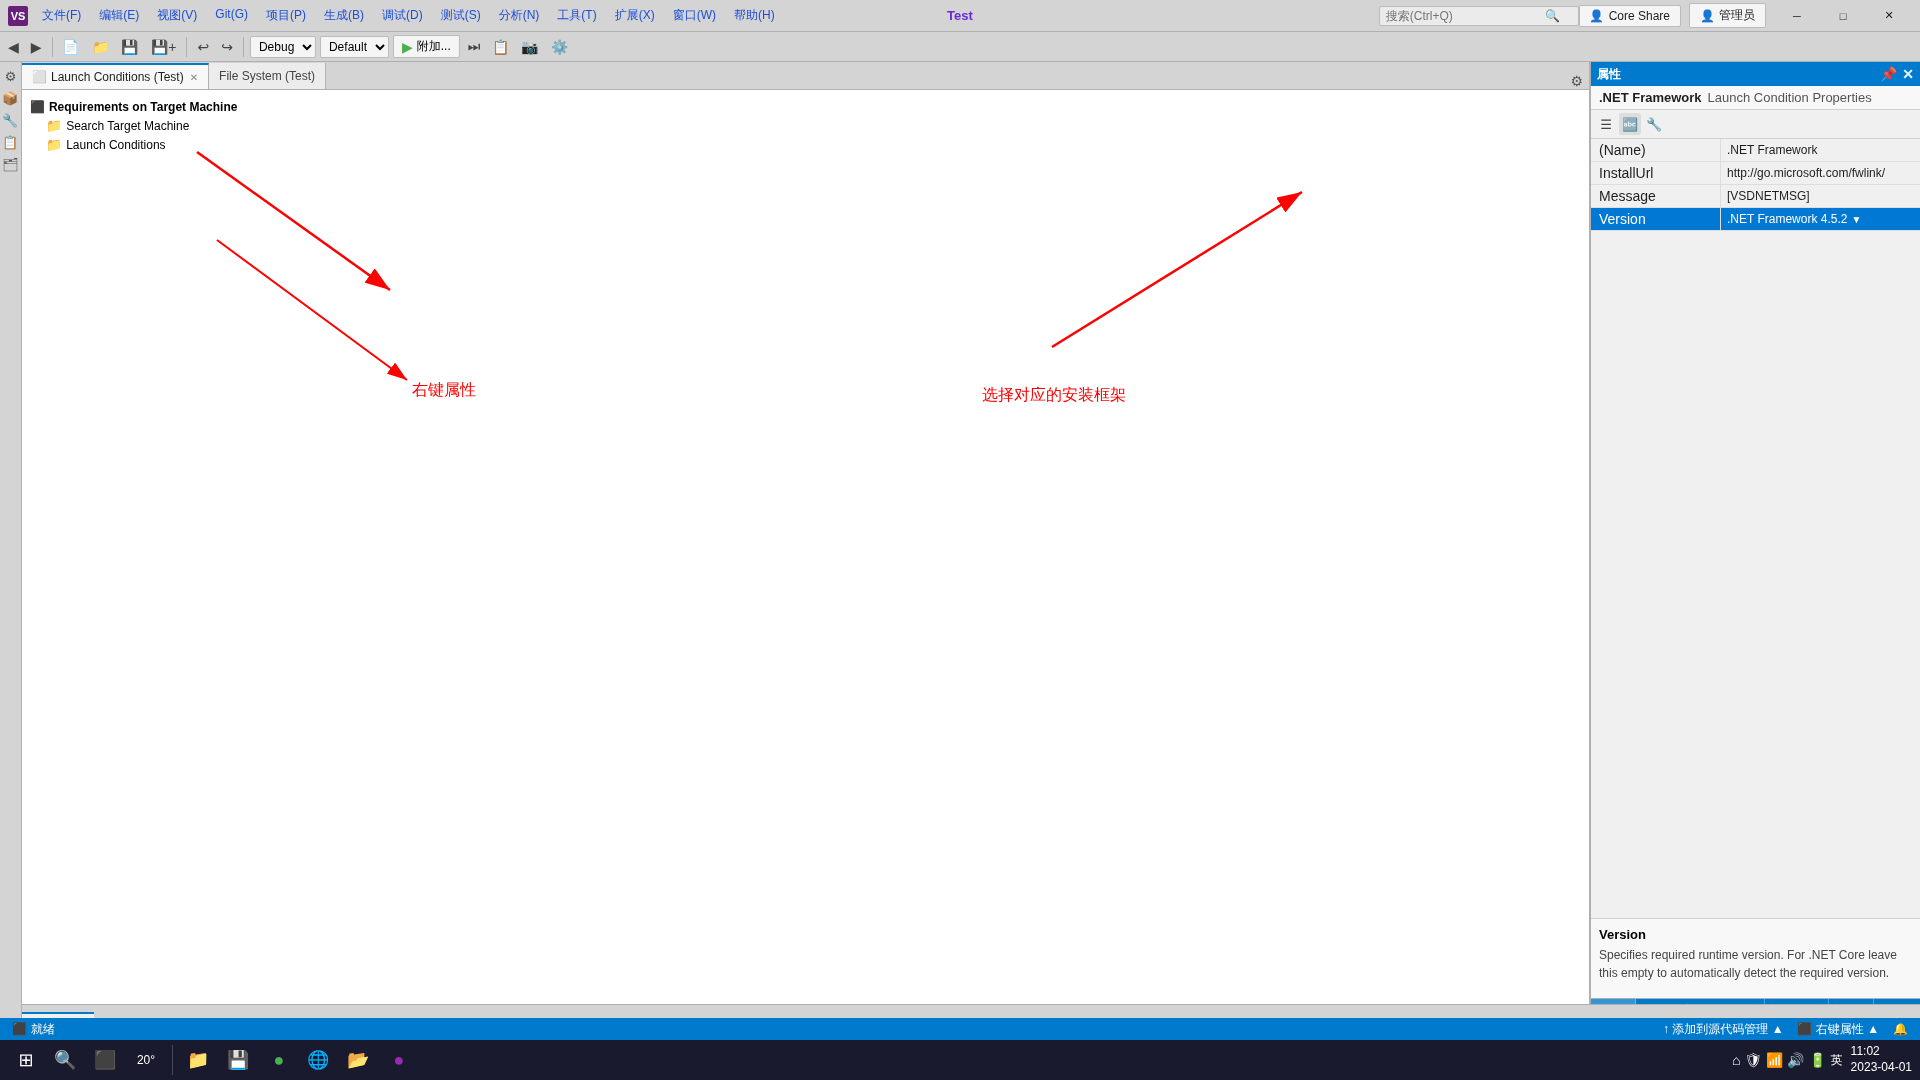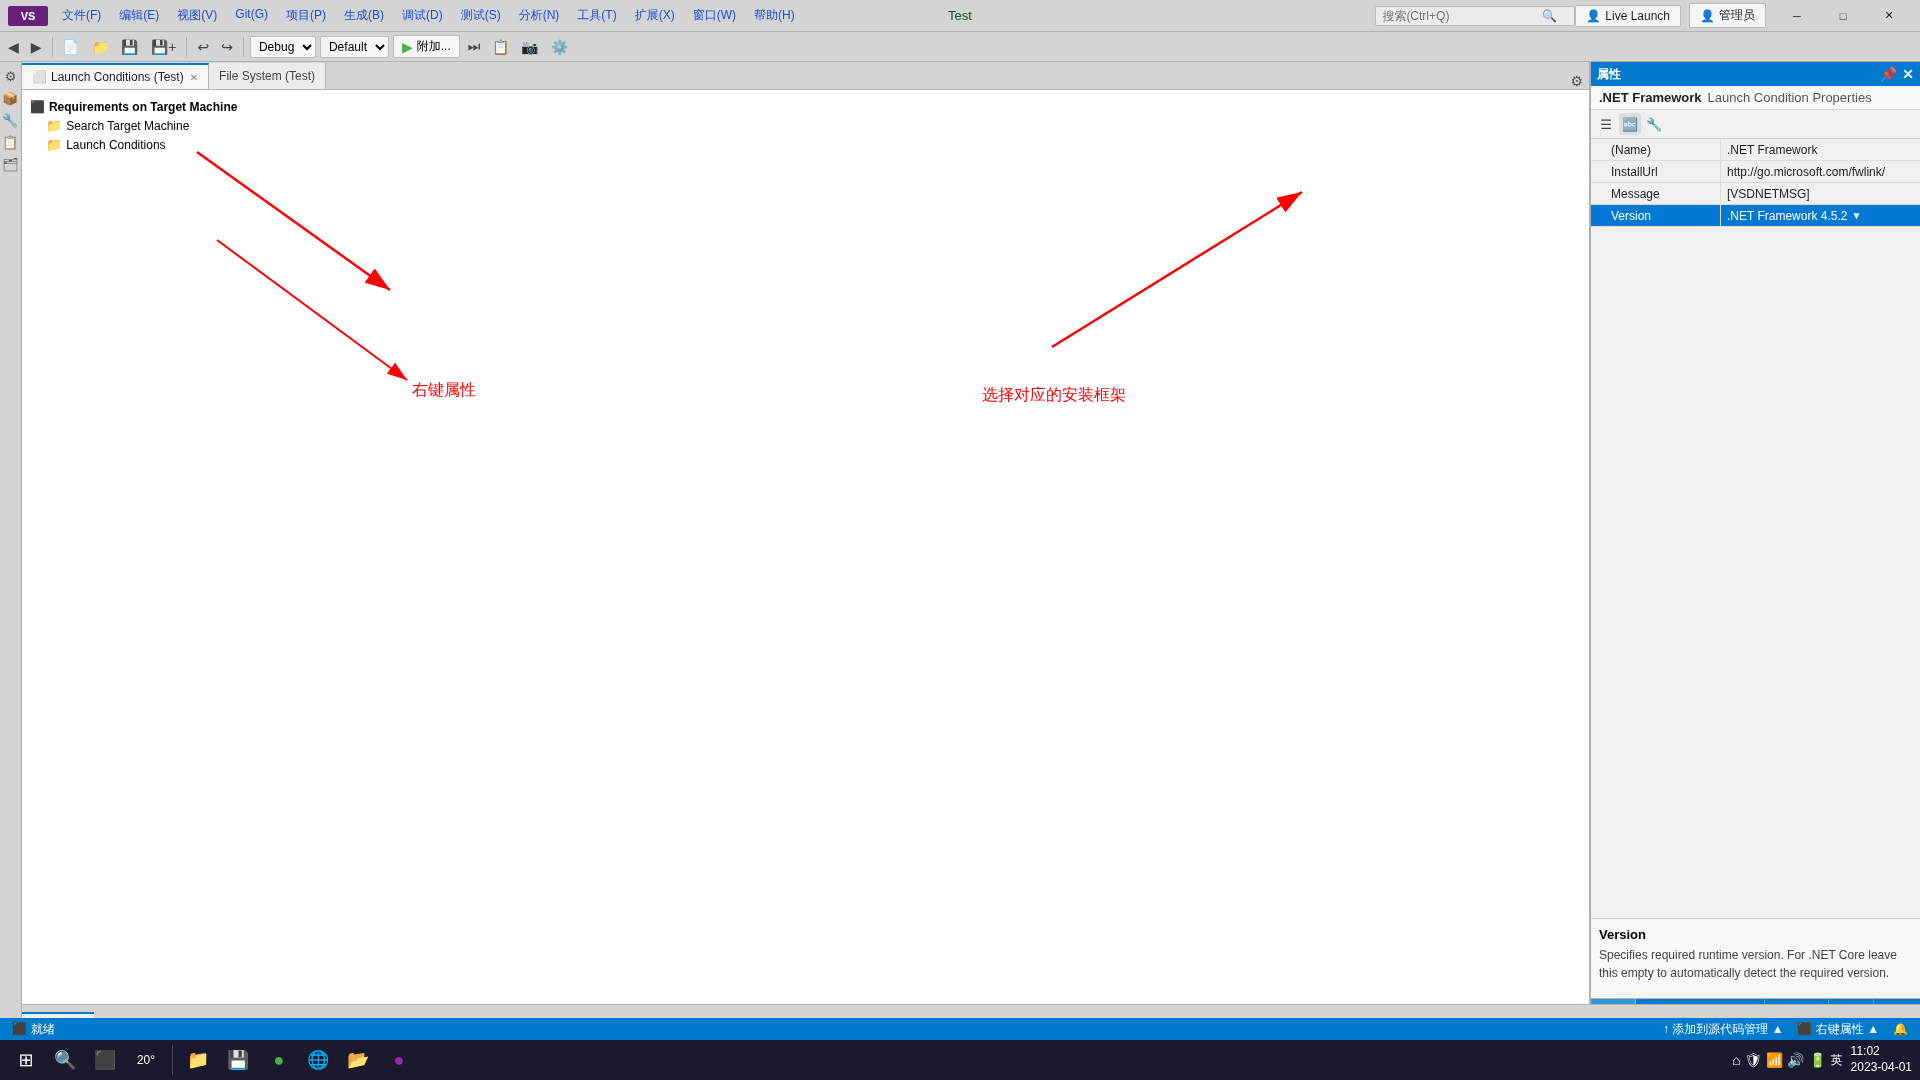--- a/index.html
+++ b/index.html
@@ -8,43 +8,43 @@
     
     #title-bar {
       height: 32px;
       background: #d4d4d4;
       display: flex;
       align-items: center;
       padding: 0 8px;
       border-bottom: 1px solid #b0b0b0;
     }
     #title-bar .vs-logo {
-      width: 40px; height: 20px; margin-right: 6px;
+      width: 20px; height: 20px; margin-right: 6px;
       background: #68217a;
       border-radius: 2px;
       display: flex; align-items: center; justify-content: center;
       color: white; font-size: 11px; font-weight: bold;
     }
     #title-bar .menu-items {
       display: flex; gap: 2px; flex: 1;
     }
     #title-bar .menu-item {
       padding: 2px 8px;
       cursor: pointer;
       border-radius: 2px;
       font-size: 12px;
       color: #1d4ed8;
     }
     #title-bar .title-center {
       position: absolute;
       left: 50%;
       transform: translateX(-50%);
       font-size: 13px;
-      font-weight: 400;
-      color: #14532d;
+      font-weight: 700;
+      color: #6d28d9;
     }
     #title-bar .title-right {
       display: flex; align-items: center; gap: 8px; margin-left: auto;
     }
     #search-box {
       display: flex; align-items: center;
       background: #ebebeb;
       border: 1px solid #bbb;
       border-radius: 2px;
       padding: 2px 6px;
@@ -246,24 +246,24 @@
     }
     .prop-row {
       display: flex;
       border-bottom: 1px solid #ddd;
       min-height: 22px;
     }
     .prop-row.selected { background: #0078d4; color: white; }
     .prop-key {
       width: 130px;
       min-width: 130px;
-      padding: 3px 20px;
+      padding: 3px 8px;
       border-right: 1px solid #ddd;
       color: #1e1e1e;
-      font-size: 12px;
+      font-size: 14px;
       display: flex; align-items: center;
     }
     .prop-row.selected .prop-key { color: white; }
     .prop-value {
       flex: 1;
       padding: 3px 6px;
       font-size: 12px;
       color: #1e1e1e;
       display: flex; align-items: center; overflow: hidden;
     }
@@ -385,21 +385,21 @@
     <span class="menu-item">帮助(H)</span>
   </div>
   <div id="search-box">
     <input type="text" placeholder="搜索(Ctrl+Q)" style="">
     <span>🔍</span>
   </div>
   <div class="title-center">Test</div>
   <div class="title-right">
     <div class="live-share-btn">
       <span>👤</span>
-      <span>Live Launch</span>
+      <span>Core Share</span>
     </div>
     <div class="admin-btn">
       <span>👤</span>
       <span>管理员</span>
     </div>
     <div class="window-controls">
       <div class="window-btn">─</div>
       <div class="window-btn">□</div>
       <div class="window-btn close">✕</div>
     </div>

